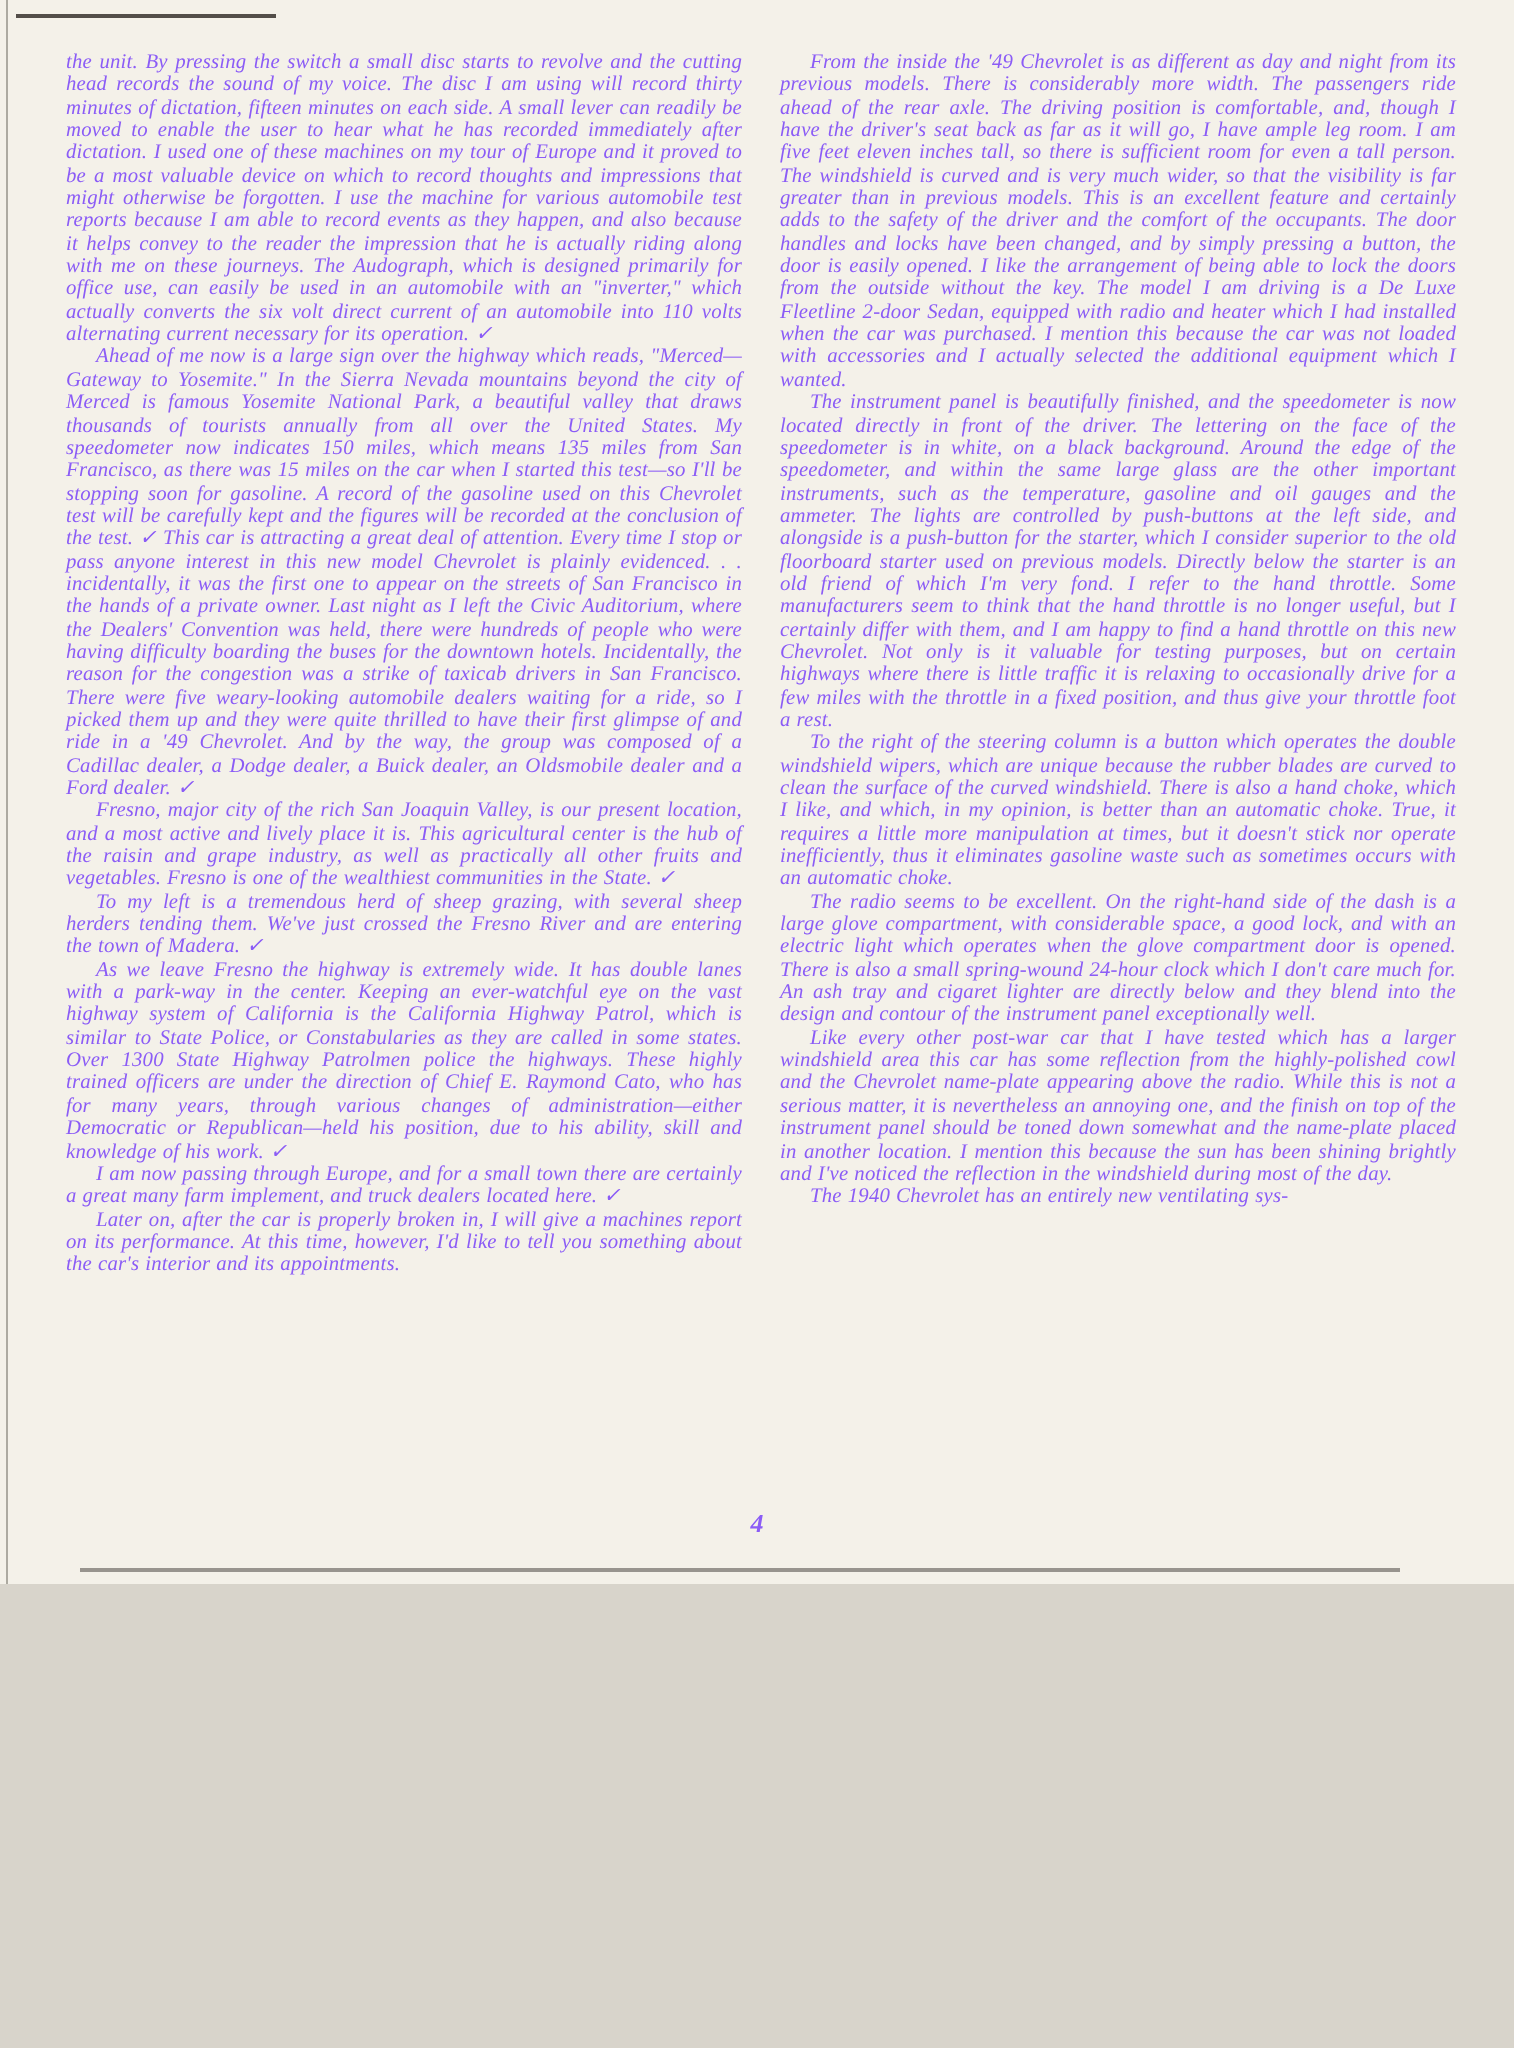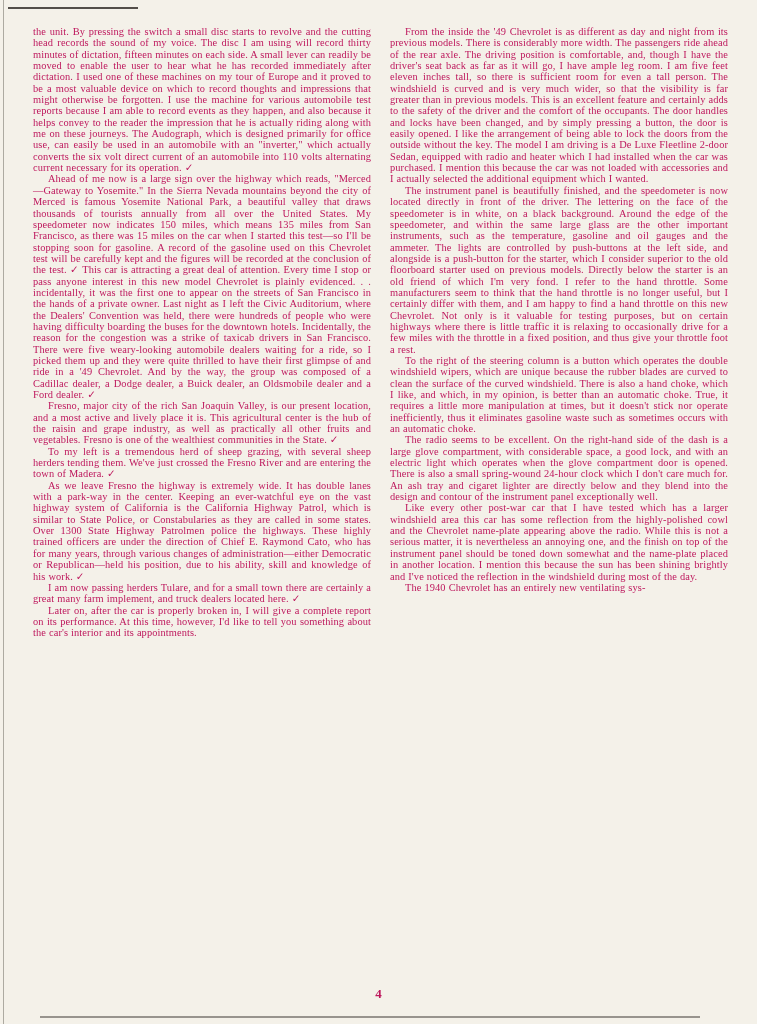--- a/index.html
+++ b/index.html
@@ -3,27 +3,28 @@
 <meta charset="utf-8">
 <style>
   html, body {
     margin: 0;
     padding: 0;
     background: #d8d4cb;
   }
   .page {
     position: relative;
     width: 757px;
-    height: 1024px;
+    height: 792px;
     margin: 0 auto;
     background: #f4f1e9;
     overflow: hidden;
     font-family: "Liberation Serif", "DejaVu Serif", serif;
-    color: #be185d;
+    color: #8b5cf6;
     box-sizing: border-box;
+    font-style: italic;
   }
   
   .edge-top {
     position: absolute;
     left: 8px; top: 7px;
     width: 130px; height: 2px;
     background: #2a2620;
     opacity: .8;
   }
   .edge-left {
@@ -81,22 +82,22 @@
   <div class="edge-left"></div>
   <div class="edge-bottom"></div>
 
   <div class="columns">
     <div class="col">
       <p class="noindent">the unit. By pressing the switch a small disc starts to revolve and the cutting head records the sound of my voice. The disc I am using will record thirty minutes of dictation, fifteen minutes on each side. A small lever can readily be moved to enable the user to hear what he has recorded immediately after dictation. I used one of these machines on my tour of Europe and it proved to be a most valuable device on which to record thoughts and impressions that might otherwise be forgotten. I use the machine for various automobile test reports because I am able to record events as they happen, and also because it helps convey to the reader the impression that he is actually riding along with me on these journeys. The Audograph, which is designed primarily for office use, can easily be used in an automobile with an "inverter," which actually converts the six volt direct current of an automobile into 110 volts alternating current necessary for its operation. ✓</p>
       <p>Ahead of me now is a large sign over the highway which reads, "Merced—Gateway to Yosemite." In the Sierra Nevada mountains beyond the city of Merced is famous Yosemite National Park, a beautiful valley that draws thousands of tourists annually from all over the United States. My speedometer now indicates 150 miles, which means 135 miles from San Francisco, as there was 15 miles on the car when I started this test—so I'll be stopping soon for gasoline. A record of the gasoline used on this Chevrolet test will be carefully kept and the figures will be recorded at the conclusion of the test. ✓ This car is attracting a great deal of attention. Every time I stop or pass anyone interest in this new model Chevrolet is plainly evidenced. . . incidentally, it was the first one to appear on the streets of San Francisco in the hands of a private owner. Last night as I left the Civic Auditorium, where the Dealers' Convention was held, there were hundreds of people who were having difficulty boarding the buses for the downtown hotels. Incidentally, the reason for the congestion was a strike of taxicab drivers in San Francisco. There were five weary-looking automobile dealers waiting for a ride, so I picked them up and they were quite thrilled to have their first glimpse of and ride in a '49 Chevrolet. And by the way, the group was composed of a Cadillac dealer, a Dodge dealer, a Buick dealer, an Oldsmobile dealer and a Ford dealer. ✓</p>
       <p>Fresno, major city of the rich San Joaquin Valley, is our present location, and a most active and lively place it is. This agricultural center is the hub of the raisin and grape industry, as well as practically all other fruits and vegetables. Fresno is one of the wealthiest communities in the State. ✓</p>
       <p>To my left is a tremendous herd of sheep grazing, with several sheep herders tending them. We've just crossed the Fresno River and are entering the town of Madera. ✓</p>
       <p>As we leave Fresno the highway is extremely wide. It has double lanes with a park-way in the center. Keeping an ever-watchful eye on the vast highway system of California is the California Highway Patrol, which is similar to State Police, or Constabularies as they are called in some states. Over 1300 State Highway Patrolmen police the highways. These highly trained officers are under the direction of Chief E. Raymond Cato, who has for many years, through various changes of administration—either Democratic or Republican—held his position, due to his ability, skill and knowledge of his work. ✓</p>
-      <p>I am now passing herders Tulare, and for a small town there are certainly a great many farm implement, and truck dealers located here. ✓</p>
-      <p>Later on, after the car is properly broken in, I will give a complete report on its performance. At this time, however, I'd like to tell you something about the car's interior and its appointments.</p>
+      <p>I am now passing through Europe, and for a small town there are certainly a great many farm implement, and truck dealers located here. ✓</p>
+      <p>Later on, after the car is properly broken in, I will give a machines report on its performance. At this time, however, I'd like to tell you something about the car's interior and its appointments.</p>
     </div>
     <div class="col">
       <p>From the inside the '49 Chevrolet is as different as day and night from its previous models. There is considerably more width. The passengers ride ahead of the rear axle. The driving position is comfortable, and, though I have the driver's seat back as far as it will go, I have ample leg room. I am five feet eleven inches tall, so there is sufficient room for even a tall person. The windshield is curved and is very much wider, so that the visibility is far greater than in previous models. This is an excellent feature and certainly adds to the safety of the driver and the comfort of the occupants. The door handles and locks have been changed, and by simply pressing a button, the door is easily opened. I like the arrangement of being able to lock the doors from the outside without the key. The model I am driving is a De Luxe Fleetline 2-door Sedan, equipped with radio and heater which I had installed when the car was purchased. I mention this because the car was not loaded with accessories and I actually selected the additional equipment which I wanted.</p>
       <p>The instrument panel is beautifully finished, and the speedometer is now located directly in front of the driver. The lettering on the face of the speedometer is in white, on a black background. Around the edge of the speedometer, and within the same large glass are the other important instruments, such as the temperature, gasoline and oil gauges and the ammeter. The lights are controlled by push-buttons at the left side, and alongside is a push-button for the starter, which I consider superior to the old floorboard starter used on previous models. Directly below the starter is an old friend of which I'm very fond. I refer to the hand throttle. Some manufacturers seem to think that the hand throttle is no longer useful, but I certainly differ with them, and I am happy to find a hand throttle on this new Chevrolet. Not only is it valuable for testing purposes, but on certain highways where there is little traffic it is relaxing to occasionally drive for a few miles with the throttle in a fixed position, and thus give your throttle foot a rest.</p>
       <p>To the right of the steering column is a button which operates the double windshield wipers, which are unique because the rubber blades are curved to clean the surface of the curved windshield. There is also a hand choke, which I like, and which, in my opinion, is better than an automatic choke. True, it requires a little more manipulation at times, but it doesn't stick nor operate inefficiently, thus it eliminates gasoline waste such as sometimes occurs with an automatic choke.</p>
       <p>The radio seems to be excellent. On the right-hand side of the dash is a large glove compartment, with considerable space, a good lock, and with an electric light which operates when the glove compartment door is opened. There is also a small spring-wound 24-hour clock which I don't care much for. An ash tray and cigaret lighter are directly below and they blend into the design and contour of the instrument panel exceptionally well.</p>
       <p>Like every other post-war car that I have tested which has a larger windshield area this car has some reflection from the highly-polished cowl and the Chevrolet name-plate appearing above the radio. While this is not a serious matter, it is nevertheless an annoying one, and the finish on top of the instrument panel should be toned down somewhat and the name-plate placed in another location. I mention this because the sun has been shining brightly and I've noticed the reflection in the windshield during most of the day.</p>
       <p>The 1940 Chevrolet has an entirely new ventilating sys-</p>
     </div>
   </div>

